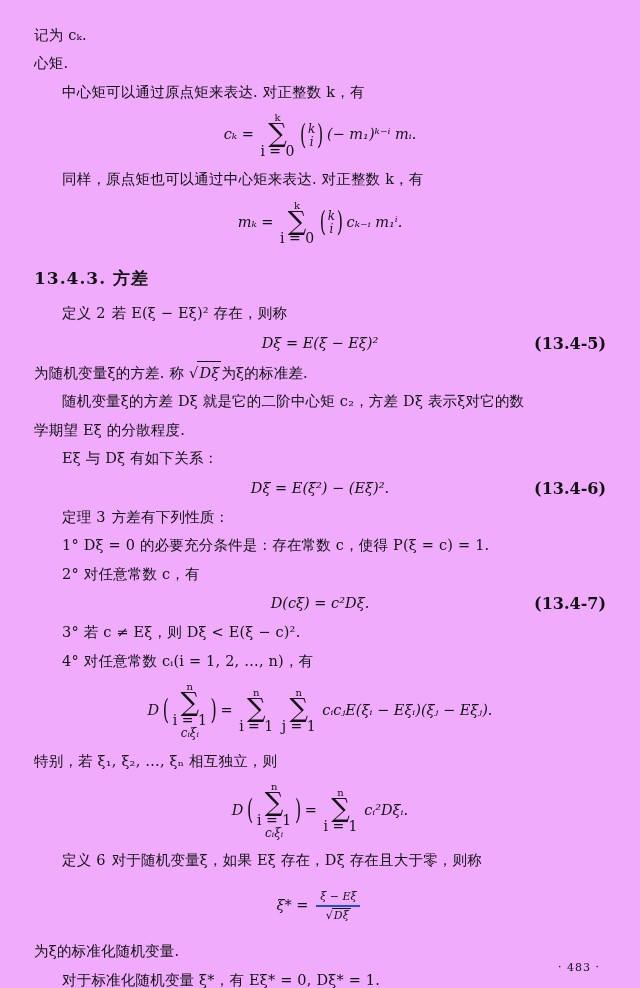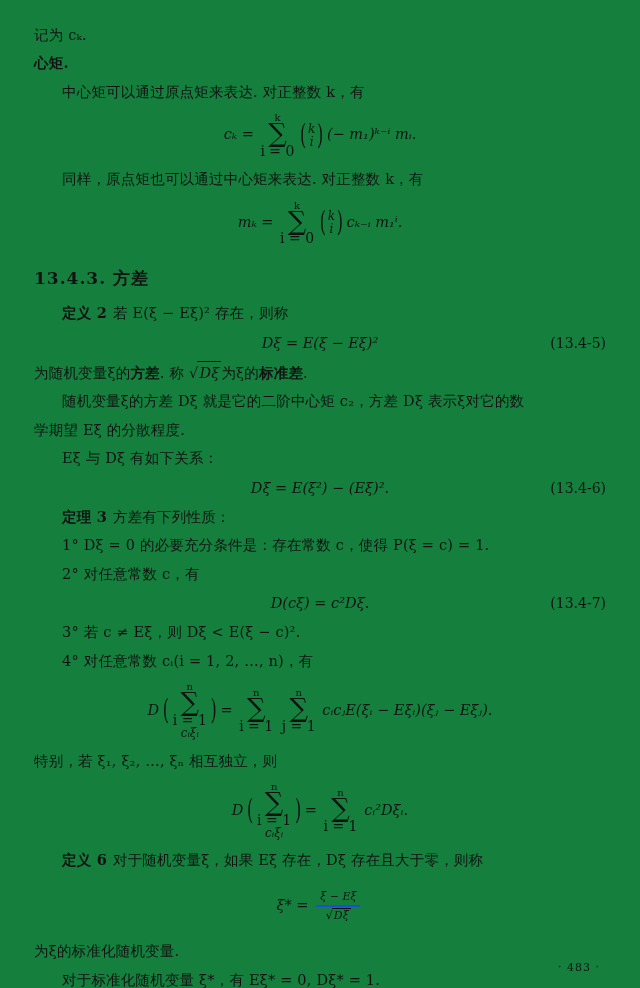--- a/index.html
+++ b/index.html
@@ -13,21 +13,21 @@
     position: relative;
     font-family: "DejaVu Serif", serif;
     color: #121212;
     overflow: hidden;
   }
   .page {
     position: absolute;
     left: 0; top: 0;
     width: 640px;
     height: 988px;
-    background: #15803d;
+    background: #f0abfc;
     padding: 0;
     box-sizing: border-box;
   }
   .content {
     position: absolute;
     left: 34px;
     top: 24px;
     width: 572px;
   }
   p {
@@ -37,38 +37,39 @@
     letter-spacing: 0.2px;
     text-align: justify;
   }
   .indent {
     text-indent: 28px;
   }
   .indent2 {
     text-indent: 44px;
   }
   .noindent { text-indent: 0; }
-  .bold { font-weight: bold; }
+  .bold { font-weight: normal; }
   .math {
     font-family: "DejaVu Serif", serif;
     font-style: italic;
   }
   .center-eq {
     text-align: center;
     margin: 10px 0 10px 0;
     font-size: 14.5px;
     position: relative;
   }
   .eq-num {
     position: absolute;
     right: 0;
     top: 50%;
     transform: translateY(-50%);
     font-style: normal;
-    font-size: 14px;
+    font-size: 16px;
+    font-weight: bold;
   }
   h2.section {
     font-size: 17px;
     font-weight: bold;
     margin: 22px 0 12px 0;
     letter-spacing: 1px;
   }
   .big-sum {
     display: inline-block;
     vertical-align: middle;

